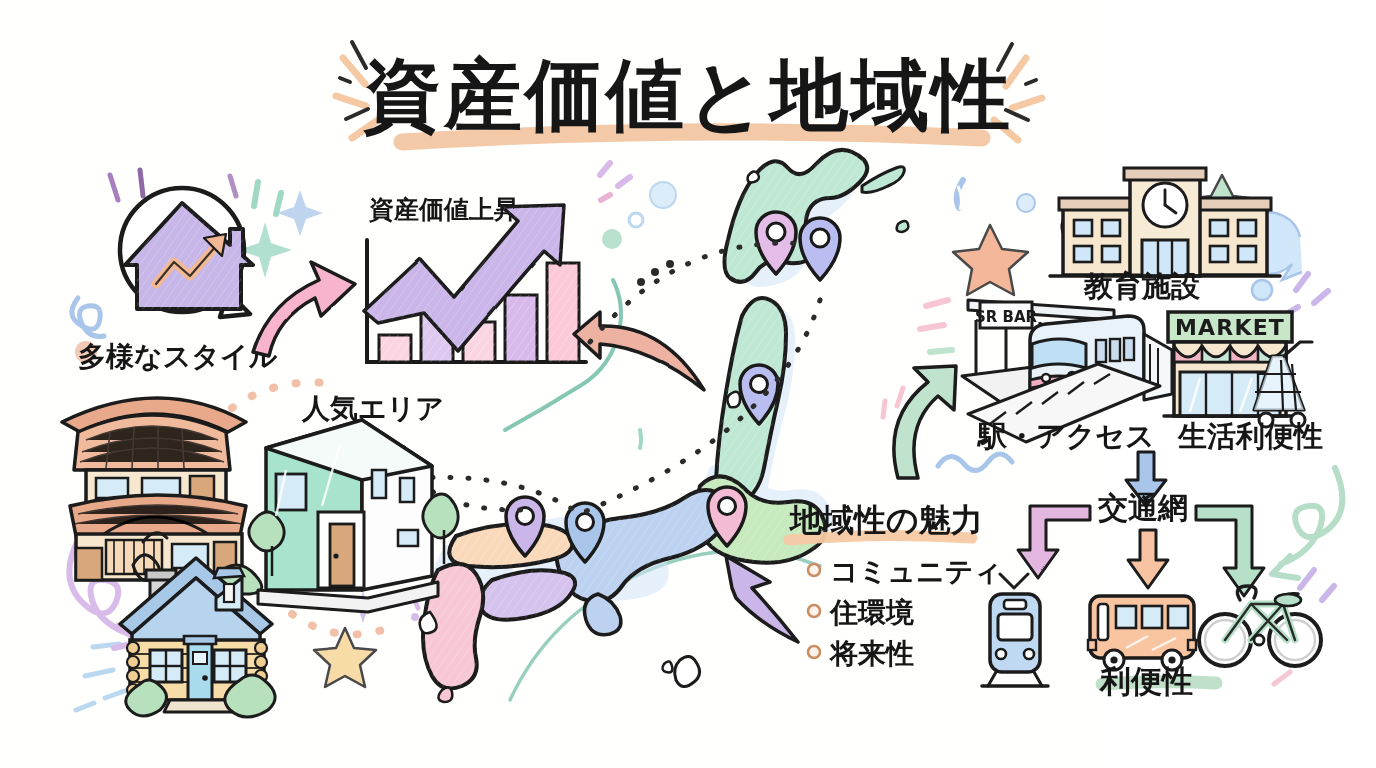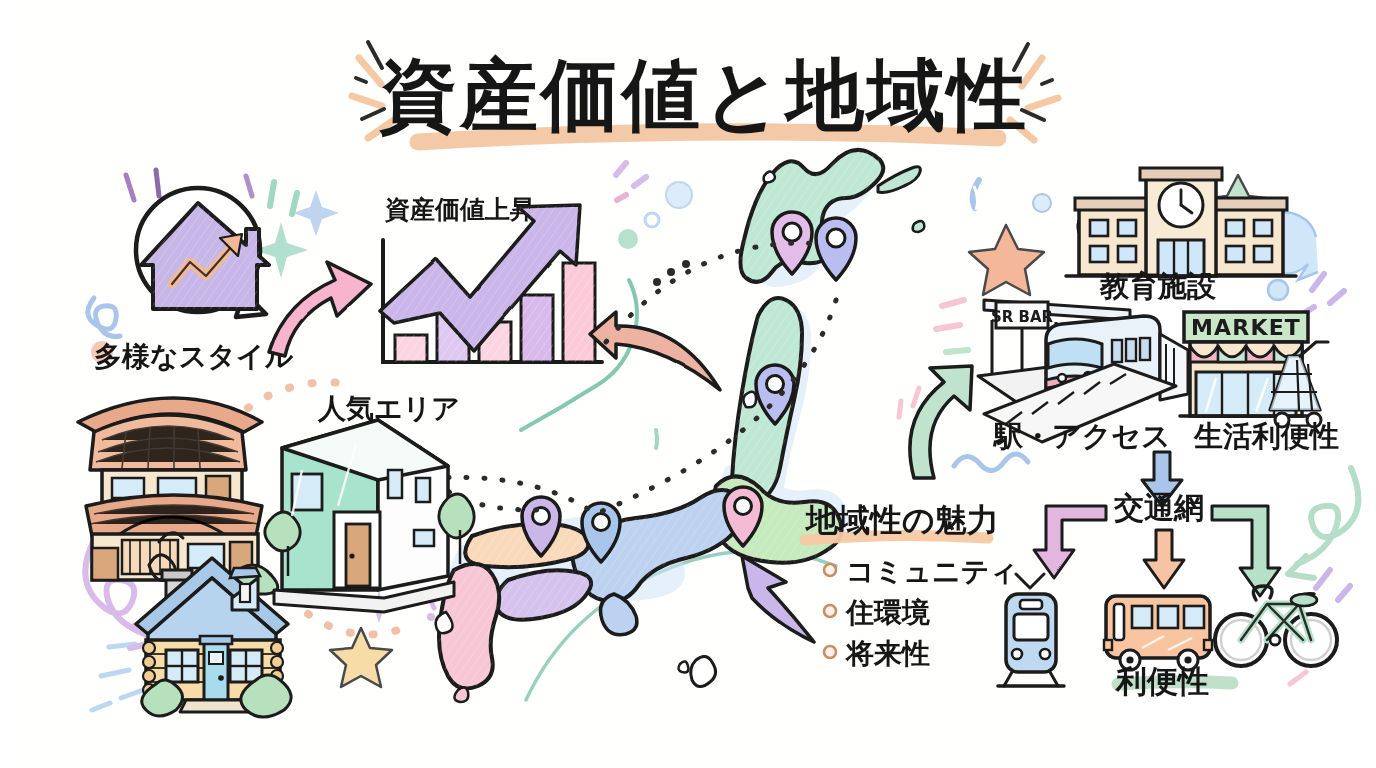--- a/index.html
+++ b/index.html
@@ -10,21 +10,20 @@
   body {
     width: 1376px; height: 768px;
     font-family: "DejaVu Sans", "Liberation Sans", sans-serif;
     overflow: hidden;
     position: relative;
   }
   #root {
     position: relative;
     width: 1100px; height: 768px;
     background: #fffffe;
-    margin-left: 16px;
   }
   svg.layer {
     position: absolute; left: 0; top: 0;
     width: 1376px; height: 768px;
     overflow: visible;
   }
   .jp { font-family: "DejaVu Sans", "Liberation Sans", sans-serif; }
   text { dominant-baseline: alphabetic; }
 </style>
 </head>

